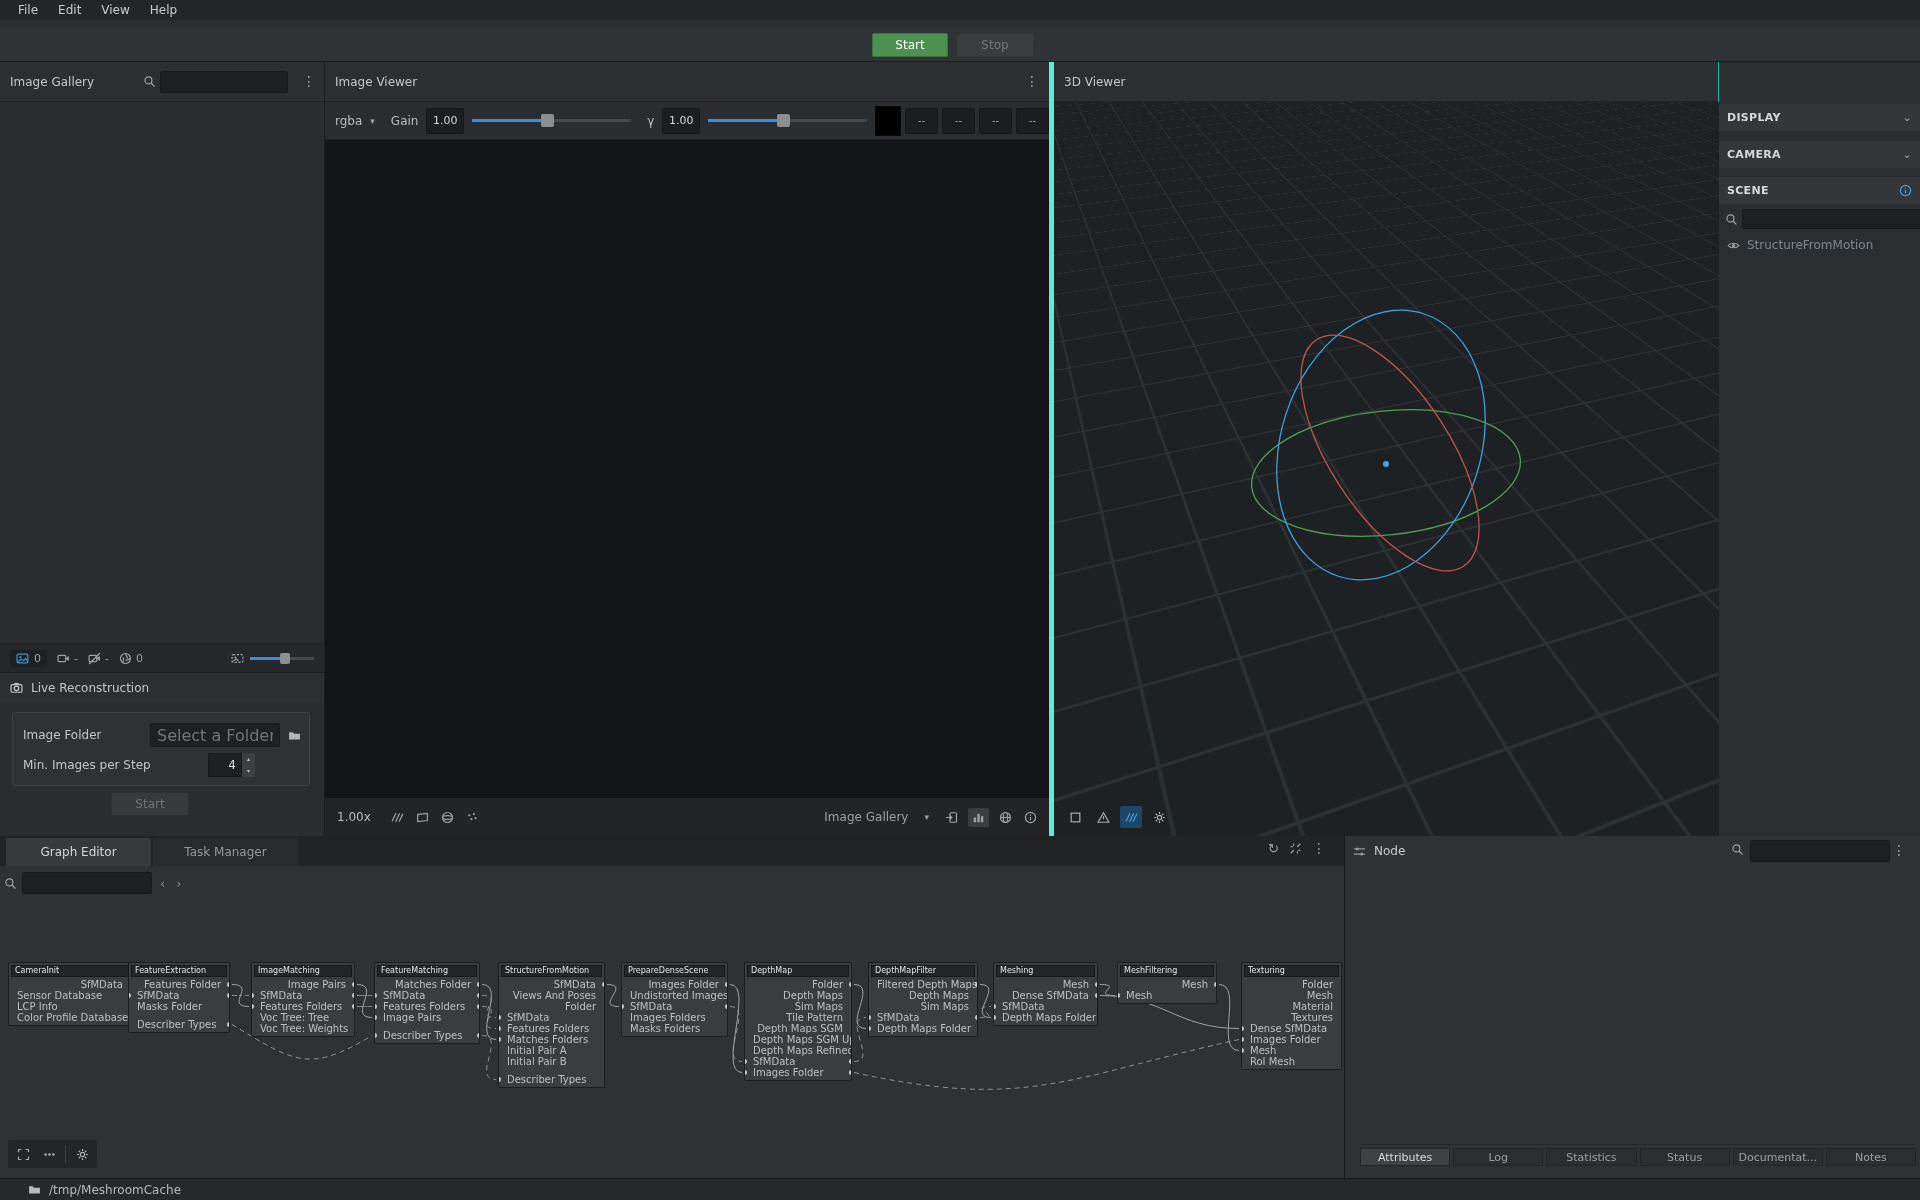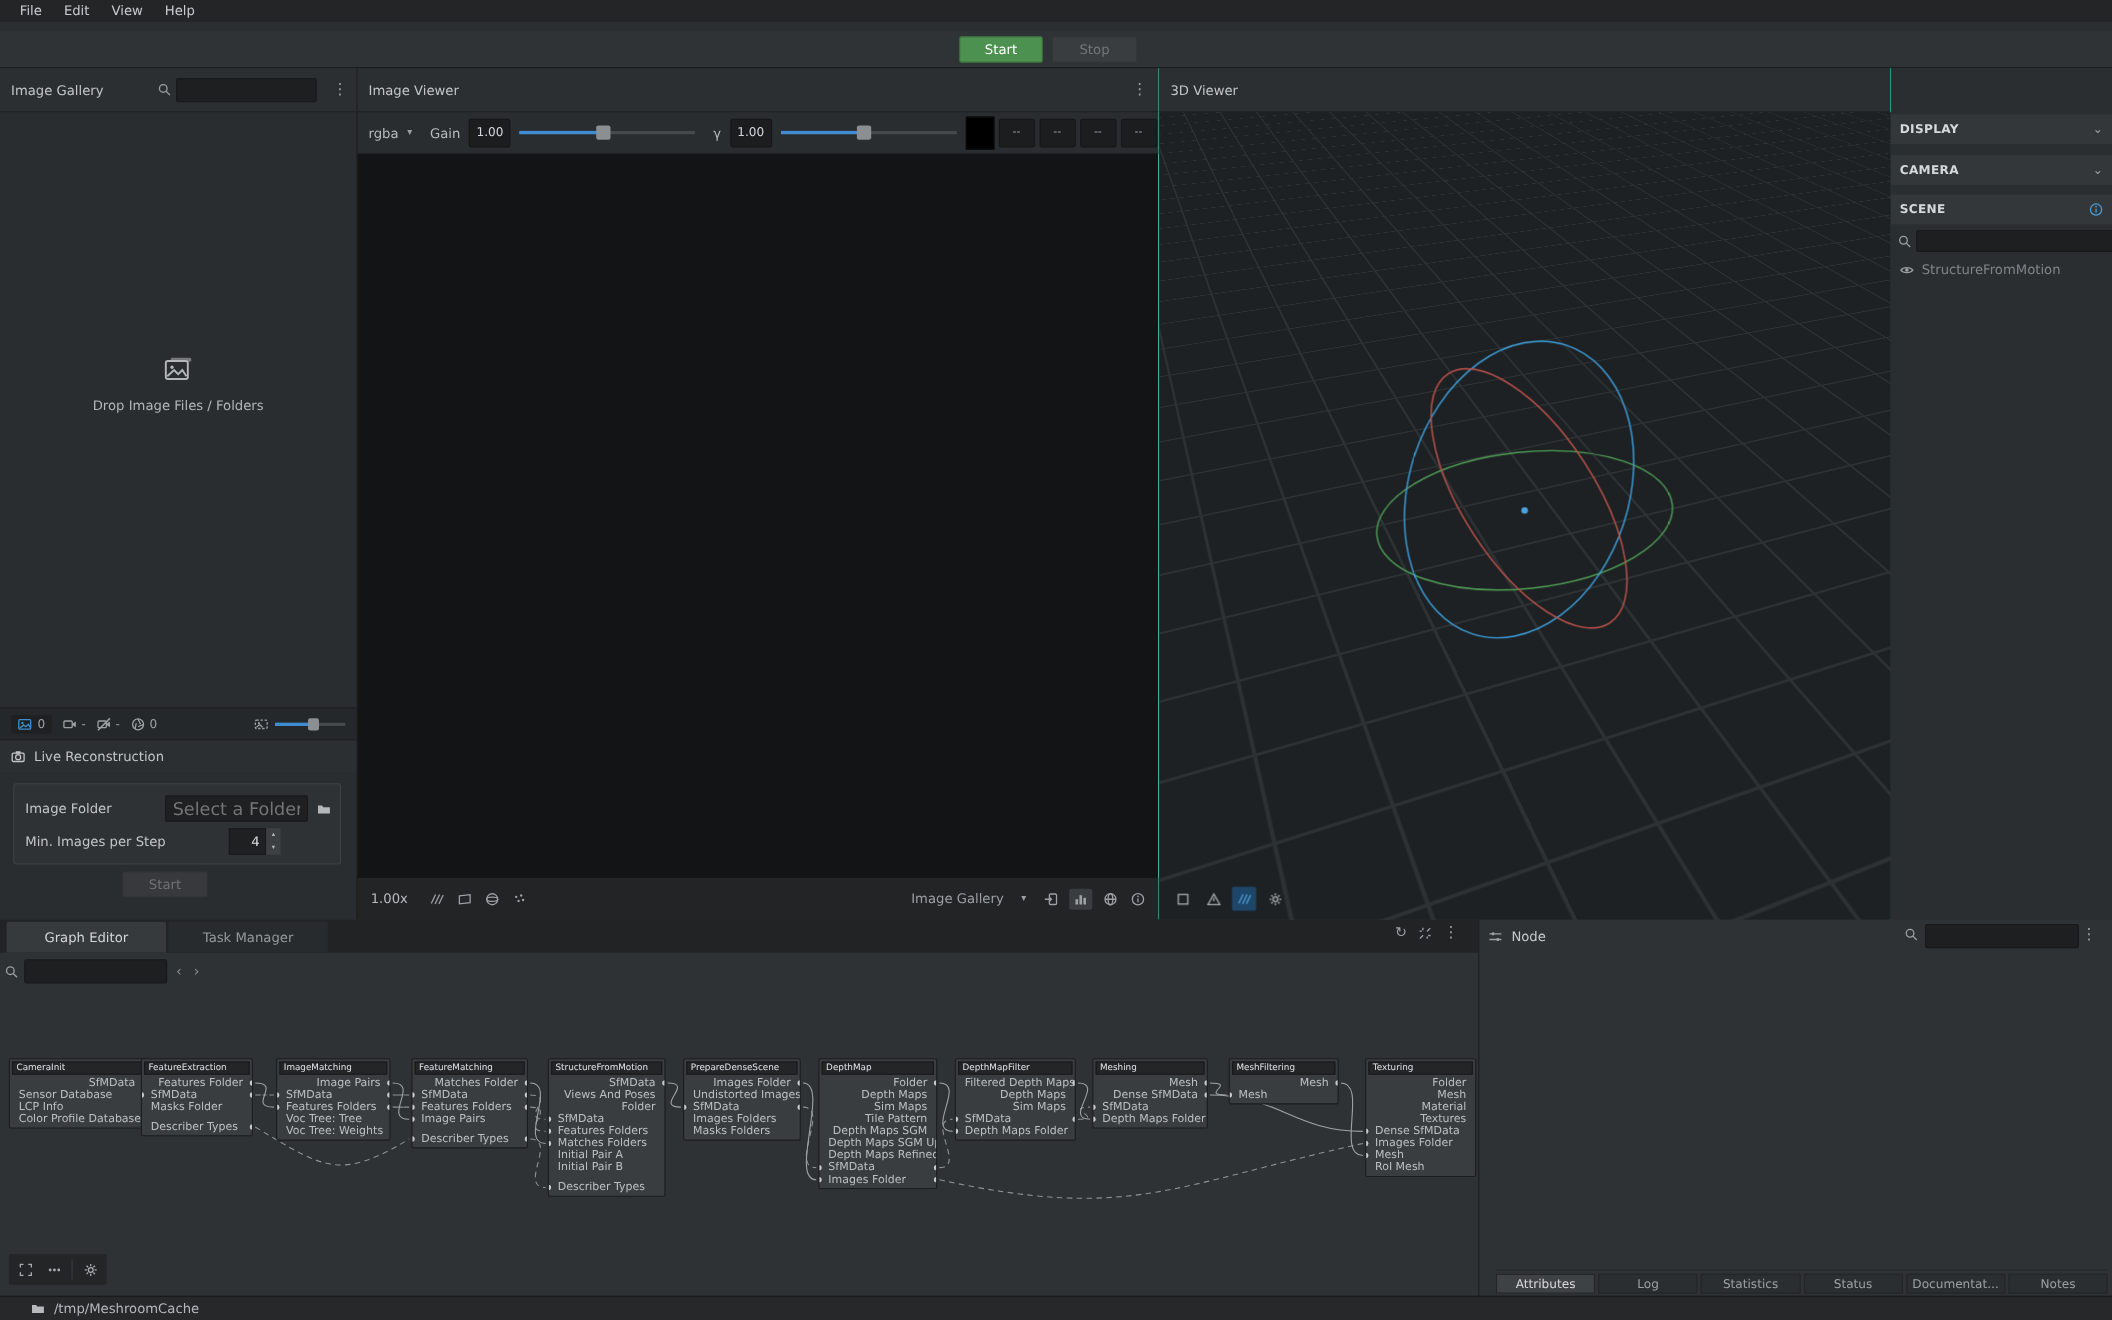--- a/index.html
+++ b/index.html
@@ -50,21 +50,21 @@
   #spinbox { display:flex; height:24px; }
   #spin-value { background:#1e2022; border:1px solid #17191b; width:34px; height:24px; color:#dcdfe1;
     text-align:right; padding:0 5px; font-size:12px; font-family:inherit; }
   #spin-arrows { width:13px; display:flex; flex-direction:column; }
   #spin-arrows div { flex:1; background:#3c4043; font-size:6px; color:#b6b9bb; text-align:center; line-height:11px; }
   #live-start { position:absolute; left:111px; top:730px; width:78px; height:24px; background:#37393c;
     color:#6e7275; border:1px solid #2f3234; }
 
   
   #viewer-panel { position:absolute; left:325px; top:0; width:729px; height:774px; background:#131415;
-    border-right:1px solid #5eead4; }
+    border-right:5px solid #5eead4; }
   #iv-toolbar { position:absolute; left:0; top:40px; width:100%; height:38px; background:#2a2d2f;
     border-bottom:1px solid #1e2022; display:flex; align-items:center; font-size:12px; color:#b9bcbe; }
   .valbox { background:#1b1d1f; border:1px solid #151718; border-radius:2px; height:26px;
     display:flex; align-items:center; justify-content:center; color:#d4d7d9; font-size:11px; }
   .slider { position:relative; height:3px; background:#45494c; border-radius:1px; }
   .slider .fill { position:absolute; left:0; top:0; bottom:0; background:#3f8cd3; }
   .slider .handle { position:absolute; top:-5px; width:13px; height:13px; background:#8b8f92;
     border-radius:2px; }
   .pxbox { width:33px; height:26px; background:#1b1d1f; border:1px solid #151718; border-radius:2px;
     color:#9ea2a5; font-size:10px; display:flex; align-items:center; justify-content:center; margin-left:4px; }
@@ -137,21 +137,21 @@
   #node-head { position:absolute; left:0; top:0; width:100%; height:30px; display:flex; align-items:center;
     padding:0 8px; gap:8px; font-size:12px; color:#c8cbcd; }
   #node-search { position:absolute; right:30px; top:4px; width:140px; height:22px; }
   #node-search-icon { position:absolute; right:176px; top:7px; color:#9da1a4; }
   #node-kebab { position:absolute; right:8px; top:6px; }
   #node-empty { position:absolute; left:0; top:130px; width:100%; text-align:center; color:#787d80; }
   #node-empty-icon { width:26px; height:26px; border:2px dotted #70757a; margin:0 auto 14px;
     display:flex; align-items:center; justify-content:center; }
   #node-empty-icon div { width:10px; height:10px; border:2px solid #70757a; }
   #node-empty .msg { font-size:12px; }
-  #node-tabs { position:absolute; left:15px; right:4px; bottom:2px; height:22px; display:flex; gap:3px;
+  #node-tabs { position:absolute; left:15px; right:4px; bottom:12px; height:22px; display:flex; gap:3px;
     border-top:1px solid #26282a; padding-top:3px;margin-top:33px; }
   .ntab { flex:1; display:flex; align-items:center; justify-content:center; font-size:11px;
     background:#2b2e30; color:#9ba0a3; border:1px solid #232527; }
   .ntab.active { background:#3f4245; color:#d8dadc; }
 
   
   #statusbar { position:absolute; left:0; top:1178px; width:1920px; height:22px; background:#26282a;
     border-top:1px solid #17191a; display:flex; align-items:center; gap:8px; padding-left:28px;
     font-size:12px; color:#b6b9bb; }
 </style>
@@ -178,29 +178,20 @@
     <div class="phead">
       <span class="ptitle">Image Gallery</span>
       <i class="abs" style="left:143px;top:13px;color:#9da1a4">
           <svg class="ic" width="13" height="13" viewBox="0 0 12 12" fill="none" stroke="currentColor" stroke-width="1.1">
             <circle cx="5" cy="5" r="3.2"></circle>
             <line x1="7.4" y1="7.4" x2="10.6" y2="10.6"></line>
           </svg>
         </i>
       <input id="gallery-search" class="searchbox" value="" style="">
       <span class="kebab abs" style="right:2px;top:11px">⋮</span>
-    </div>
-    <div id="gallery-drop">
-      <i><svg class="ic" width="30" height="30" viewBox="0 0 24 24" fill="none" stroke="#b4b7b9" stroke-width="1.4" style="margin:0 auto">
-            <rect x="3" y="5" width="16" height="13" rx="1.5"></rect>
-            <rect x="6.5" y="2.5" width="15" height="3" rx="1" fill="#b4b7b9" stroke="none" opacity=".55"></rect>
-            <circle cx="7.5" cy="9.5" r="1.2" fill="#b4b7b9" stroke="none"></circle>
-            <path d="M4,16 L9,11.5 L12,14.5 L15,11.5 L18,16"></path>
-          </svg></i>
-      <div class="dtext">Drop Image Files / Folders</div>
     </div>
     <div id="gallery-footer">
       <span class="pill">
         <i style="color:#3f8fd0">
             <svg class="ic" width="13" height="13" viewBox="0 0 12 12" fill="none" stroke="currentColor" stroke-width="1.1">
               <rect x="1" y="2" width="10" height="8" rx="1"></rect>
               <circle cx="4" cy="4.8" r="1" fill="currentColor" stroke="none"></circle>
               <path d="M2,9 L5,6.5 L7,8 L9,6 L11,9"></path>
             </svg>
           </i>

